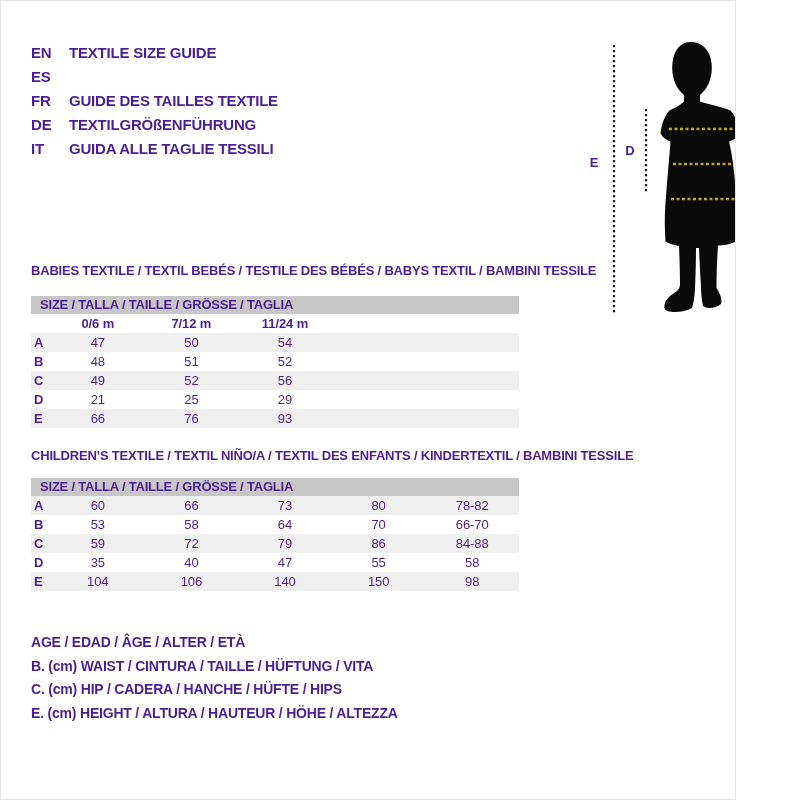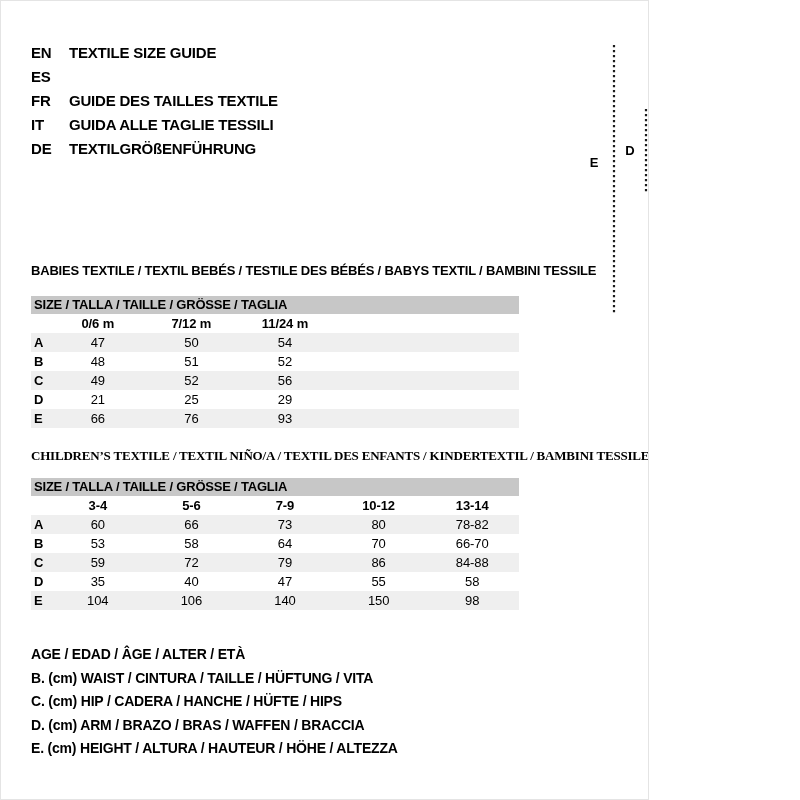--- a/index.html
+++ b/index.html
@@ -1,48 +1,48 @@
 <!DOCTYPE html>
 <html><head>
 <meta charset="utf-8">
 <style>
   * { margin:0; padding:0; box-sizing:border-box; }
   html,body { background:#fff; }
   .page {
-    position:relative; width:649px; height:800px;
+    position:relative; width:736px; height:800px;
     background:#ffffff; border:1px solid #e4e4e4;
     font-family:"Liberation Sans", sans-serif;
-    color:#000000; overflow:hidden;
+    color:#4c1d95; overflow:hidden;
   }
   
   .lang-list { position:absolute; left:30px; top:40px; }
   .lang-row { display:grid; grid-template-columns:38px auto; height:24px; line-height:24px; }
   .lang-code, .lang-label { font-size:15px; font-weight:700; letter-spacing:-0.2px; white-space:nowrap; }
   
   .section-title {
     position:absolute; left:30px; font-size:13px; font-weight:700;
     letter-spacing:-0.2px; white-space:nowrap;
   }
   .babies-title { top:262px; }
-  .children-title { top:447px;font-family:Liberation Serif, serif; }
+  .children-title { top:447px; }
   
   .size-table { position:absolute; left:30px; width:488px; font-size:13px; }
   .babies-table { top:295px; }
   .children-table { top:477px; }
   .thead {
     height:18px; line-height:18px; background:#c7c7c7;
-    padding-left:3px; font-weight:700; letter-spacing:-0.2px; white-space:nowrap;
+    padding-left:9px; font-weight:700; letter-spacing:-0.2px; white-space:nowrap;
   }
   .trow { display:grid; grid-template-columns:20px repeat(5,1fr); height:19px; line-height:19px; }
   .trow .cell { text-align:center; letter-spacing:-0.1px; }
   .trow .rlabel { text-align:left; padding-left:3px; font-weight:700; }
   .cols-row .cell { font-weight:700; }
   .stripe { background:#efefef; }
   
-  .legend { position:absolute; left:30px; top:630px;margin-top:12px; }
+  .legend { position:absolute; left:30px; top:630px; }
   .legend-line { height:23.6px; line-height:23.6px; font-size:14px; font-weight:700; letter-spacing:-0.2px; white-space:nowrap; }
   
   .figure-svg { position:absolute; left:580px; top:28px; width:220px; height:300px; }
   .measure-label {
     position:absolute; font-size:13px; font-weight:700; line-height:16px;
     width:16px; text-align:center;
   }
   .label-a { left:757px; top:120px; }
   .label-b { left:757px; top:155px; }
   .label-c { left:757px; top:190px; }
@@ -60,26 +60,26 @@
       <span class="lang-label">TEXTILE SIZE GUIDE</span>
     </div>
     <div class="lang-row">
       <span class="lang-code">ES</span>
     </div>
     <div class="lang-row">
       <span class="lang-code">FR</span>
       <span class="lang-label">GUIDE DES TAILLES TEXTILE</span>
     </div>
     <div class="lang-row">
+      <span class="lang-code">DE</span>
+      <span class="lang-label">TEXTILGRÖßENFÜHRUNG</span>
+    </div>
+    <div class="lang-row">
       <span class="lang-code">IT</span>
       <span class="lang-label">GUIDA ALLE TAGLIE TESSILI</span>
-    </div>
-    <div class="lang-row">
-      <span class="lang-code">DE</span>
-      <span class="lang-label">TEXTILGRÖßENFÜHRUNG</span>
     </div>
   </div>
 
   <svg class="figure-svg" viewBox="0 0 220 300" xmlns="http://www.w3.org/2000/svg">
     <g transform="translate(60,0)">
       <path d="M50,13 C60,13 69,20 70.5,34 C72,47 67.5,59 59,66 L59,72.5
            C72,76.5 84,78.5 89.5,81.5 C95,87.5 97.5,96 98.5,104.5
            C96,109 91.5,111.5 88,112.5 C91.5,126 94,148 95,168
            C96,184 96.5,200 96,212 C90,215 83,216.5 77,216.5
            C76,231 75.5,246 75.5,259 C79,264.5 81.5,270 80,275
@@ -161,28 +161,20 @@
       <span class="cell"></span>
       <span class="cell"></span>
     </div>
   </div>
 
   <div class="section-title children-title">CHILDREN’S TEXTILE / TEXTIL NIÑO/A / TEXTIL DES ENFANTS / KINDERTEXTIL / BAMBINI TESSILE</div>
   <div class="size-table children-table">
     <div class="thead">
       <span>SIZE / TALLA / TAILLE / GRÖSSE / TAGLIA</span>
     </div>
-    <div class="trow cols-row">
-      <span class="cell rlabel"></span>
-      <span class="cell">3-4</span>
-      <span class="cell">5-6</span>
-      <span class="cell">7-9</span>
-      <span class="cell">10-12</span>
-      <span class="cell">13-14</span>
-    </div>
     <div class="trow stripe">
       <span class="cell rlabel">A</span>
       <span class="cell">60</span>
       <span class="cell">66</span>
       <span class="cell">73</span>
       <span class="cell">80</span>
       <span class="cell">78-82</span>
     </div>
     <div class="trow">
       <span class="cell rlabel">B</span>
@@ -215,17 +207,16 @@
       <span class="cell">140</span>
       <span class="cell">150</span>
       <span class="cell">98</span>
     </div>
   </div>
 
   <div class="legend">
     <div class="legend-line">AGE / EDAD / ÂGE / ALTER / ETÀ</div>
     <div class="legend-line">B. (cm) WAIST / CINTURA / TAILLE / HÜFTUNG / VITA</div>
     <div class="legend-line">C. (cm) HIP / CADERA / HANCHE / HÜFTE / HIPS</div>
-    <div class="legend-line">D. (cm) ARM / BRAZO / BRAS / WAFFEN / BRACCIA</div>
     <div class="legend-line">E. (cm) HEIGHT / ALTURA / HAUTEUR / HÖHE / ALTEZZA</div>
   </div>
 
 </div>
 
 </body></html>

